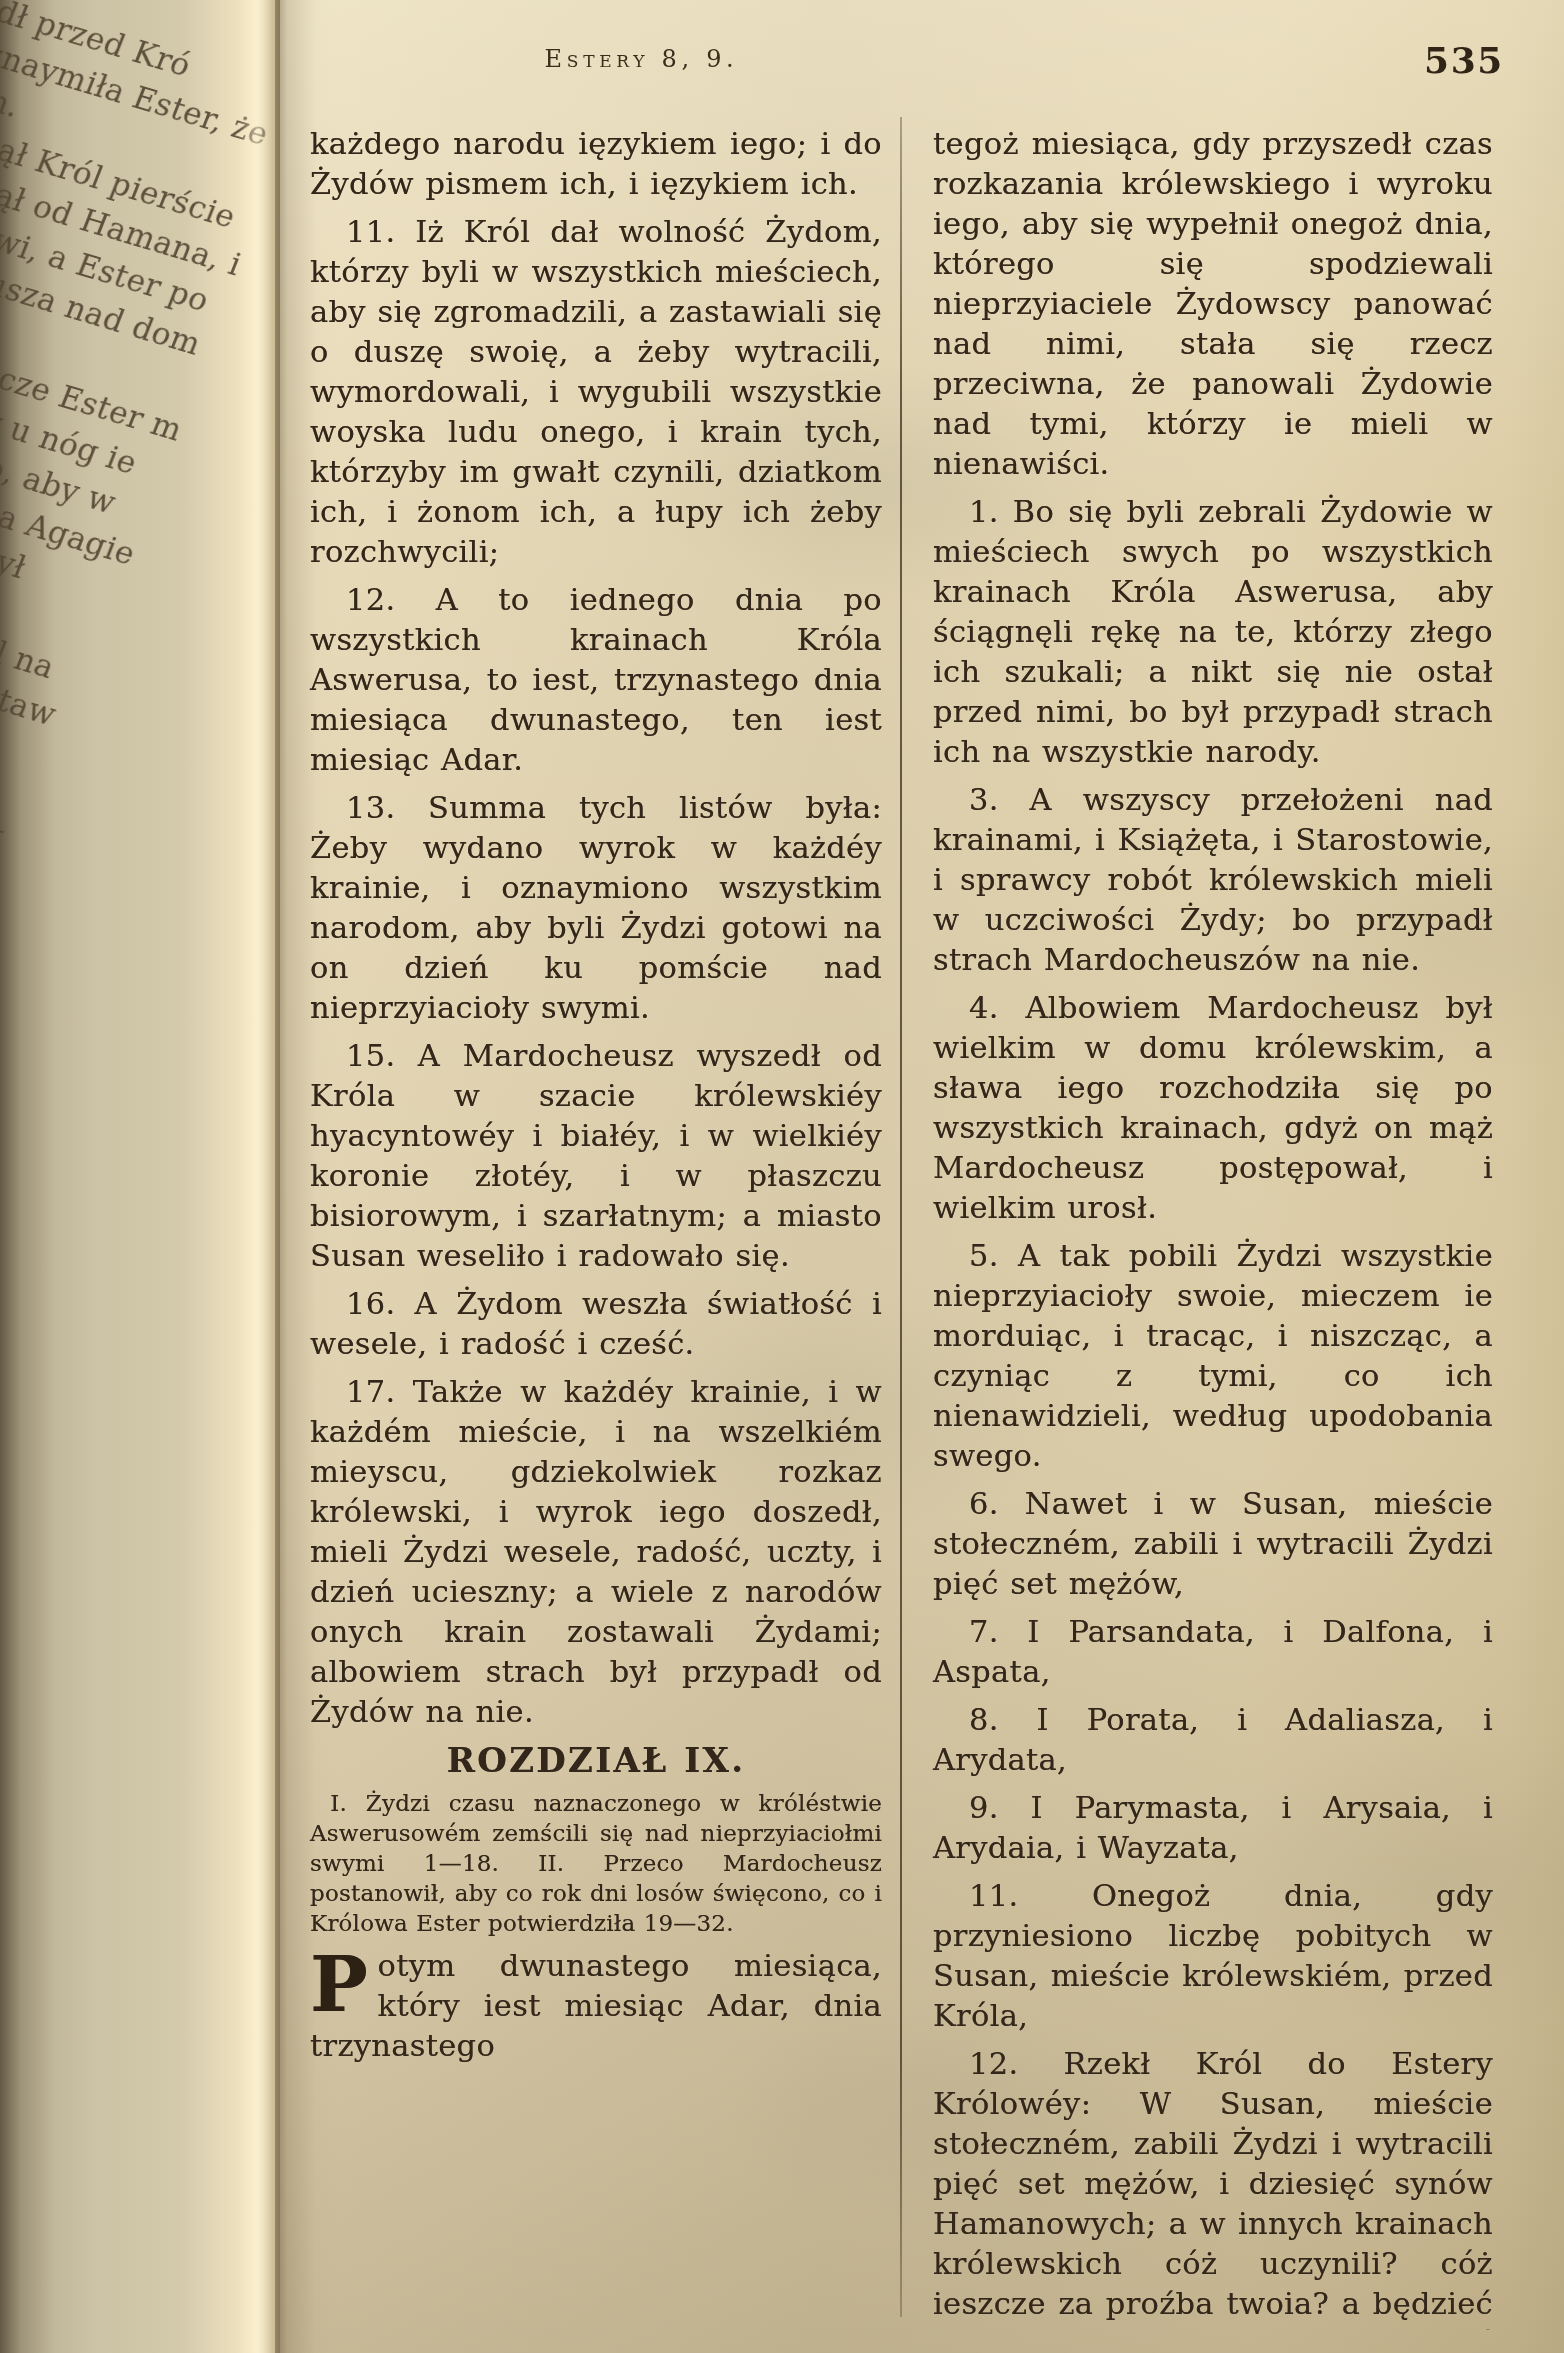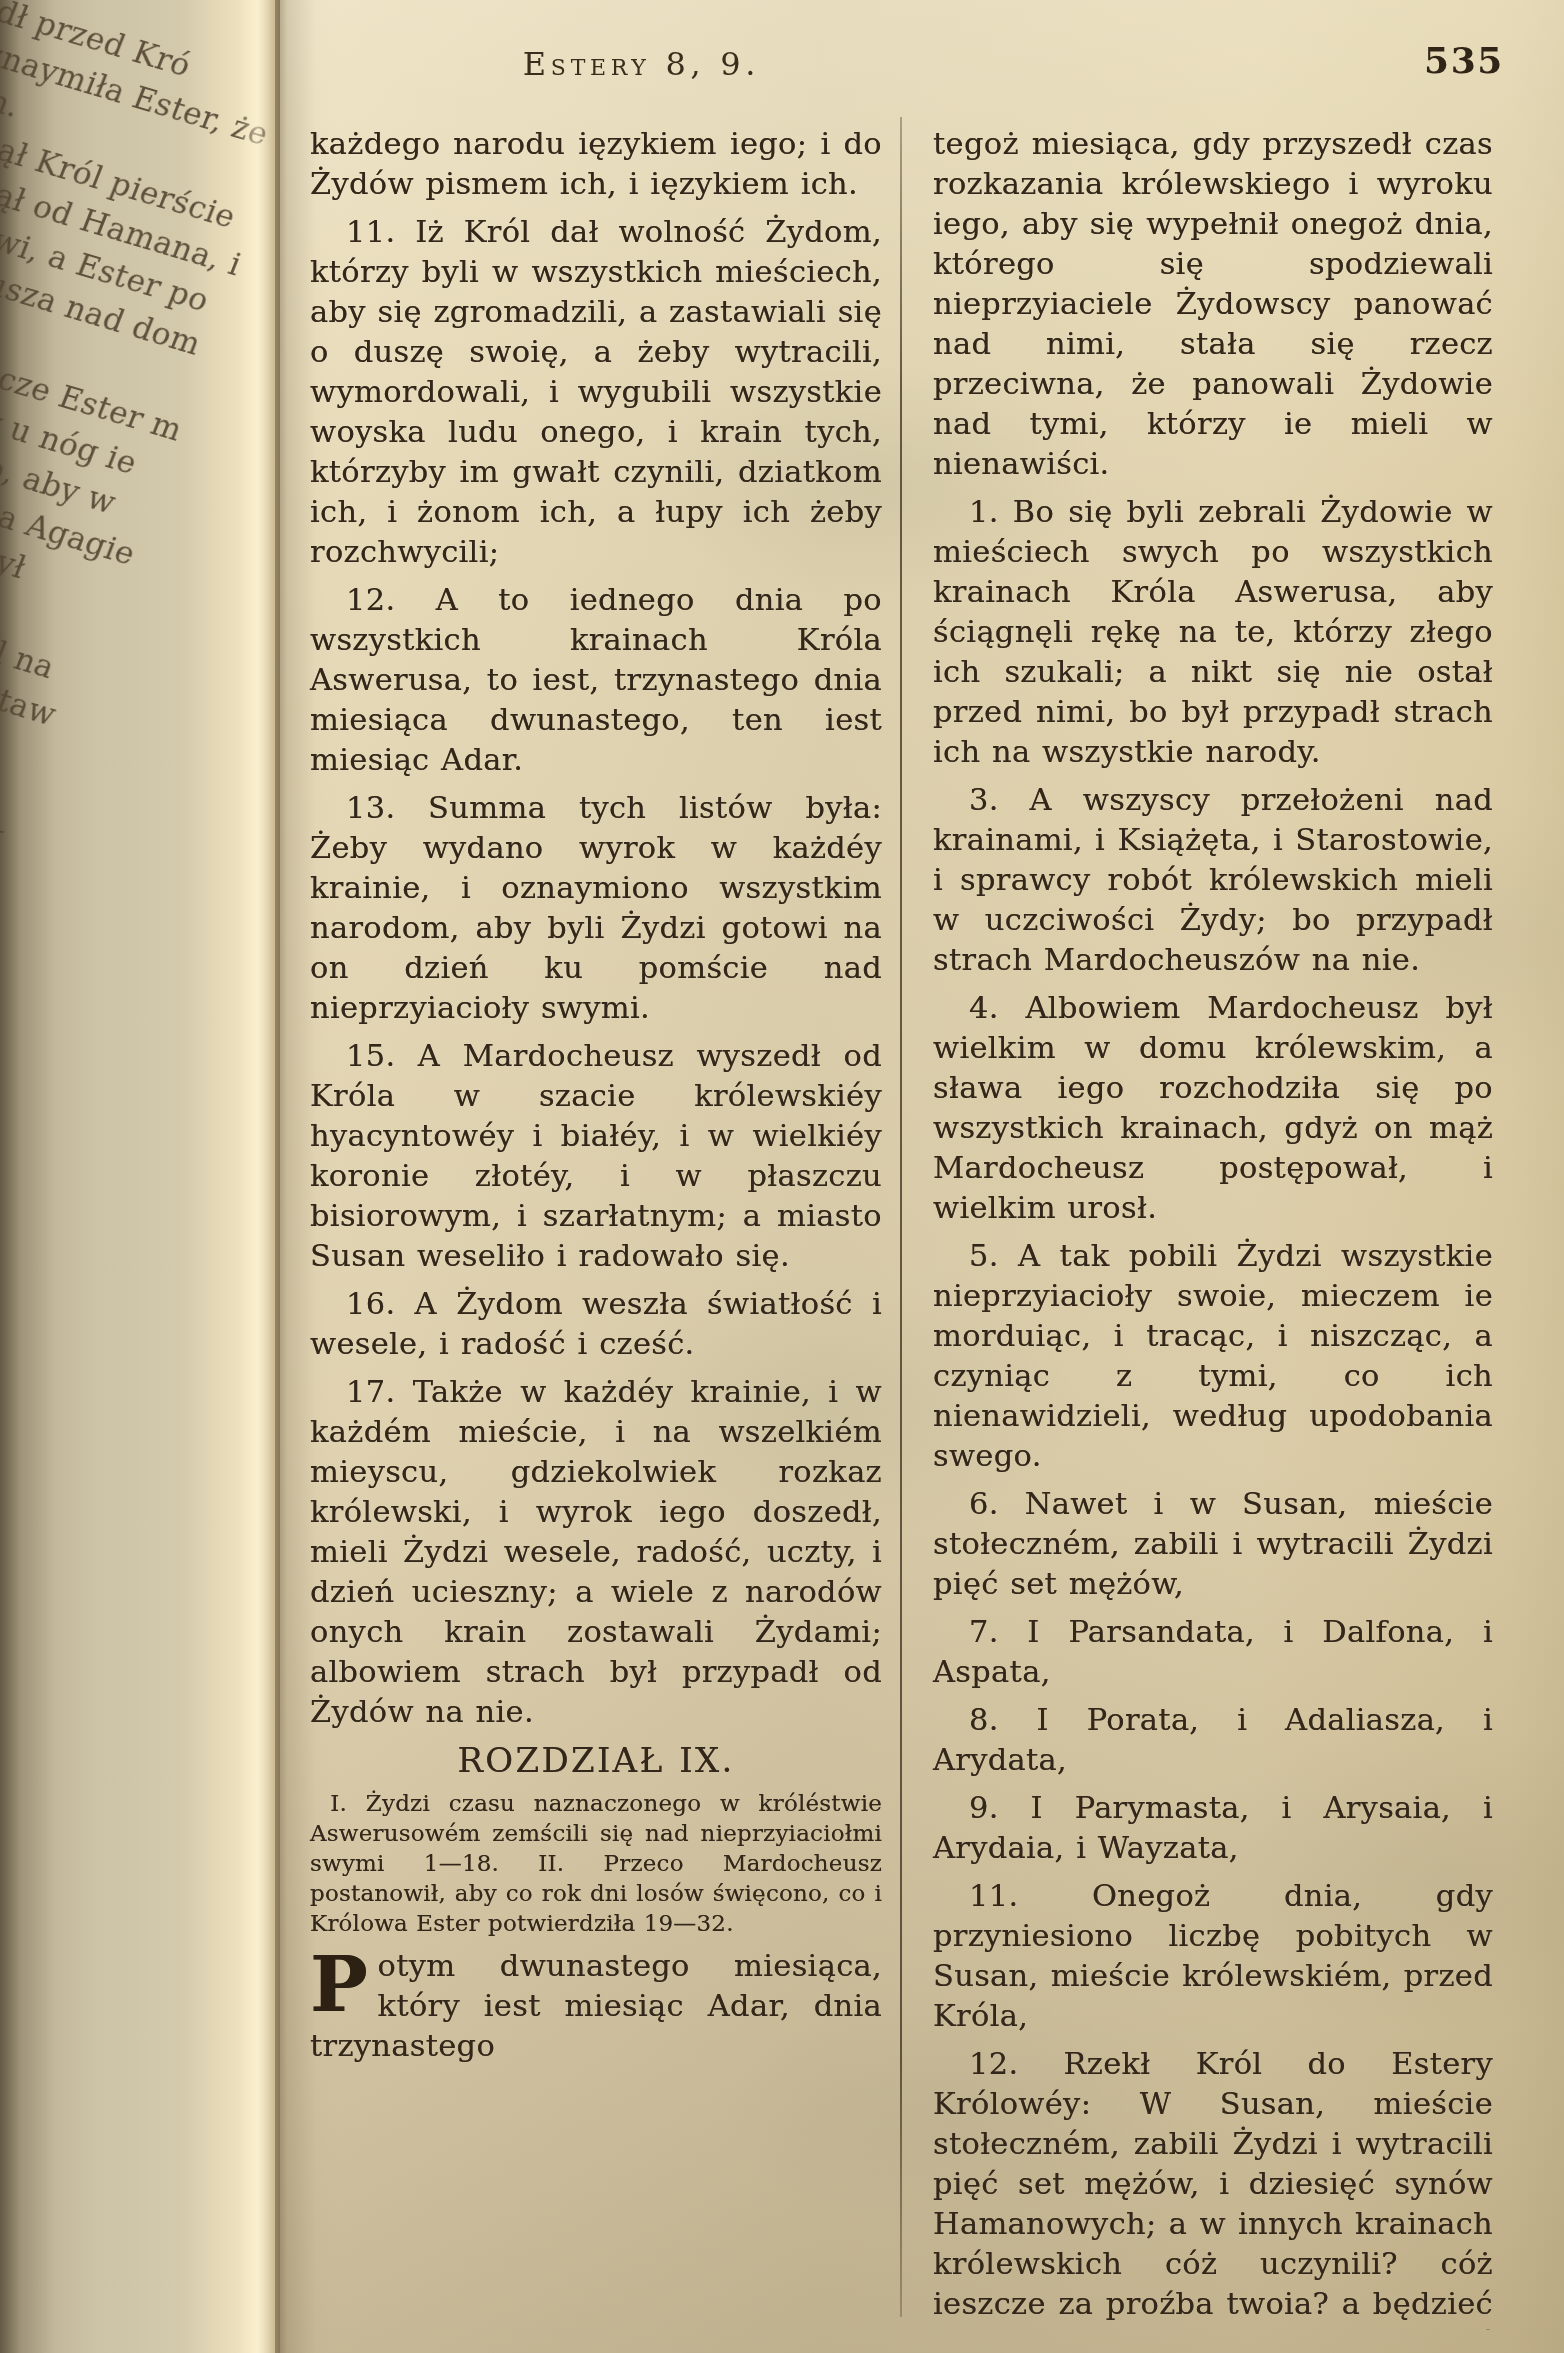--- a/index.html
+++ b/index.html
@@ -34,21 +34,21 @@
     pointer-events:none;
   }
   .gutter-shadow{
     position:absolute;left:275px;top:0;width:41px;height:2354px;
     background:linear-gradient(90deg, rgba(73,58,32,.42) 0px, rgba(73,58,32,.14) 12.5px, rgba(73,58,32,0) 41px);
     pointer-events:none;
   }
   
   .running-title{
     position:absolute;left:485px;top:45px;width:313px;text-align:center;
-    font-variant:small-caps;font-size:32px;letter-spacing:4.7px;color:#3a2d1b;
+    font-variant:small-caps;font-size:24px;letter-spacing:4.7px;color:#3a2d1b;
   }
   .page-number{
     position:absolute;left:1424px;top:39px;width:110px;text-align:left;
     font-weight:bold;font-size:36px;letter-spacing:1.6px;color:#302516;
   }
   .col{
     position:absolute;top:116px;text-align:justify;
     font-size:30.5px;line-height:40px;letter-spacing:0.3px;word-spacing:1.6px;
     height:2214px;overflow:hidden;
     text-shadow:0 0 0.5px rgba(43,30,12,.55);
@@ -56,21 +56,21 @@
   .col-left{left:302px;width:588px;}
   .col-right{left:925px;width:576px;}
   .col-rule{
     position:absolute;left:900px;top:117px;width:2.3px;height:2200px;
     background:linear-gradient(180deg, rgba(60,48,30,.35), rgba(60,48,30,.75) 12%, rgba(60,48,30,.75) 88%, rgba(60,48,30,.3));
   }
   .col p{margin:8px;}
   .t-continuation{text-indent:0;}
   .t-verse{text-indent:36px;}
   .t-chapter_heading{
-    text-align:center;text-indent:0;font-weight:normal;
+    text-align:center;text-indent:0;font-weight:bold;
     font-size:34px;letter-spacing:2.3px;margin:31px 0 23.5px 0;
   }
   .t-chapter_summary{
     font-size:23px;line-height:30px;text-indent:20.3px;
     letter-spacing:0.2px;word-spacing:0.8px;margin-bottom:22px;
   }
   .t-dropcap{text-indent:0;}
   .t-dropcap .initial{
     float:left;font-size:77px;line-height:66px;font-weight:bold;
     margin:4.7px 9.4px 0 0;color:#2c2112;

